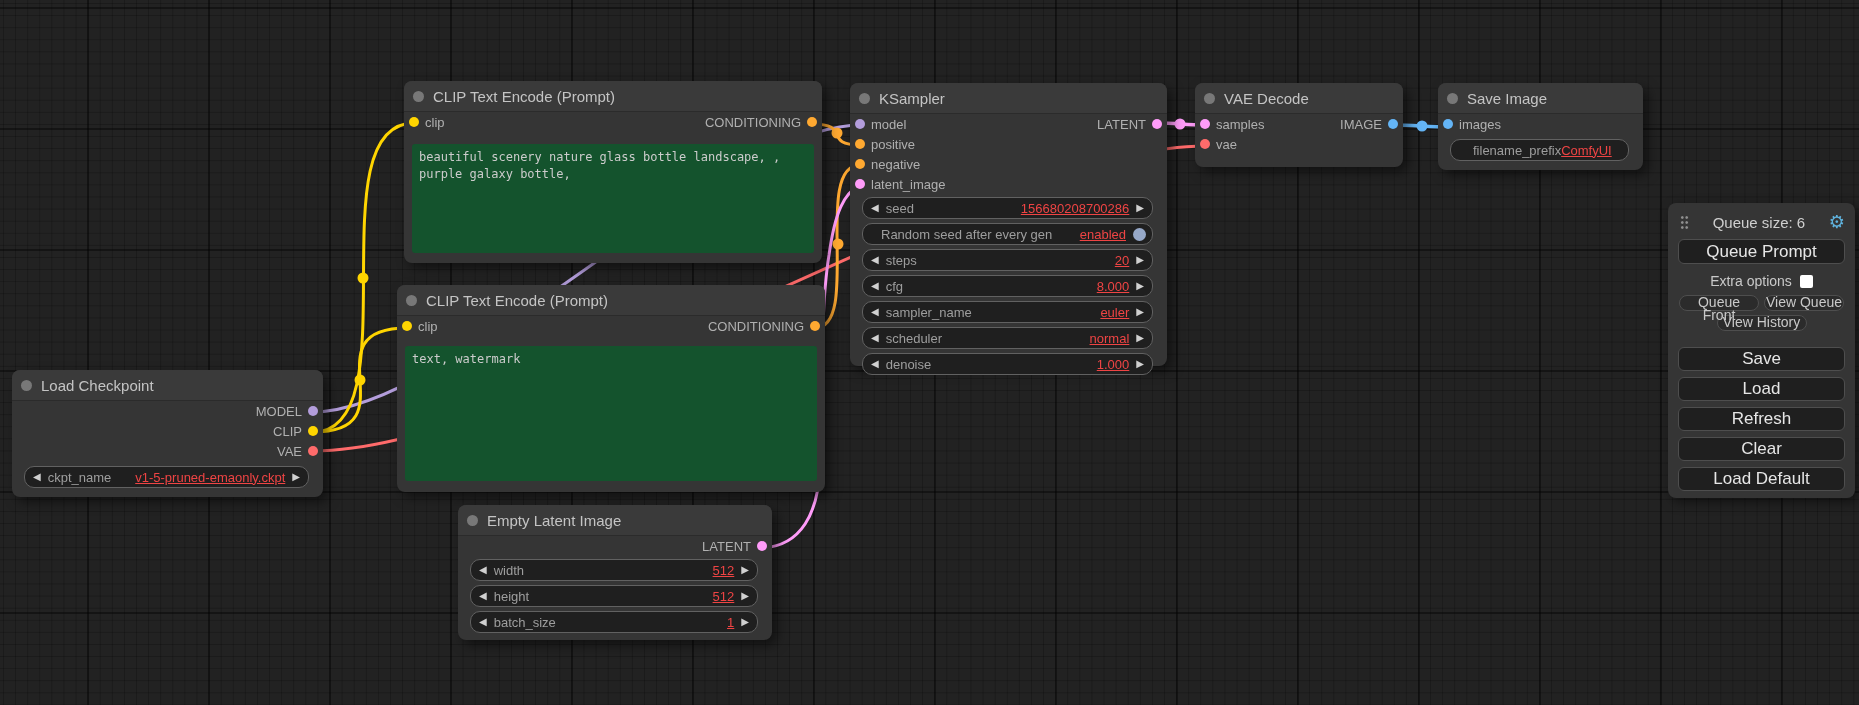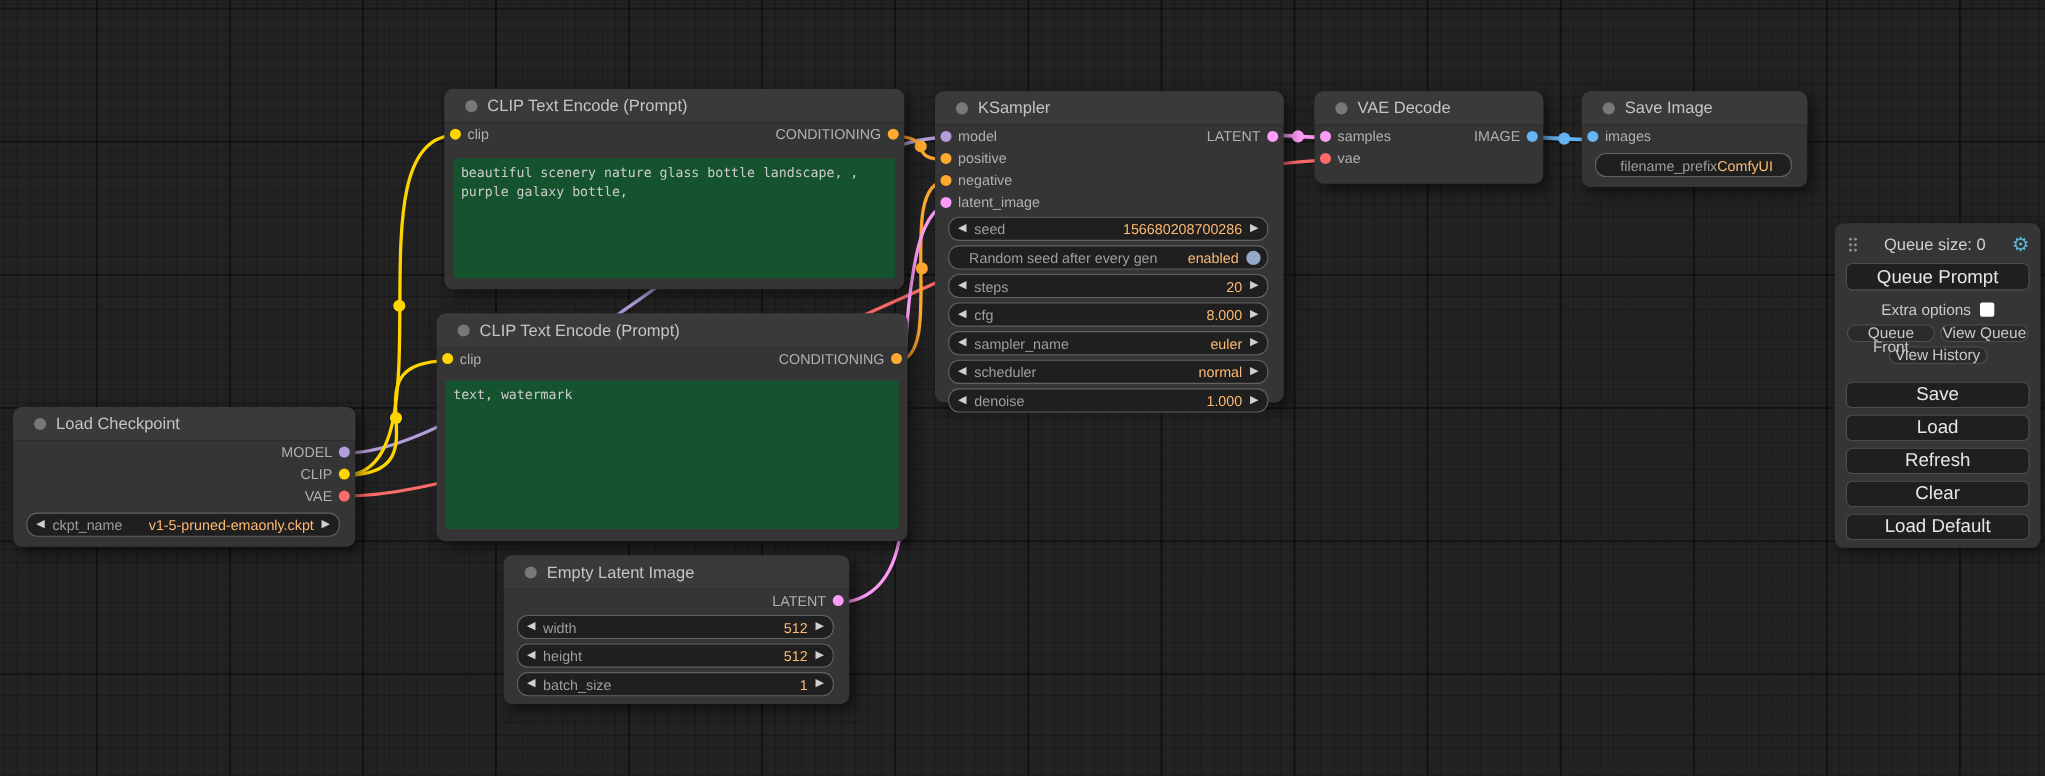--- a/index.html
+++ b/index.html
@@ -14,40 +14,40 @@
       linear-gradient(to bottom, rgba(0,0,0,0.22) 1px, transparent 1px);
     background-size:121px 121px,121px 121px,12.1px 12.1px,12.1px 12.1px;
     background-position:87px 7px,87px 7px,3px 3px,3px 3px;
   }
   #wires{position:absolute;left:0;top:0;z-index:1;}
   .node{
     position:absolute;z-index:2;background:#353535;border-radius:8px;
     box-shadow:5px 5px 12px rgba(0,0,0,0.5);color:#b0b0b0;
   }
   .nheader{
-    height:30px;display:flex;align-items:center;gap:9px;padding:0 19px;
+    height:30px;display:flex;align-items:center;gap:9px;padding:0 9px;
     background:#3a3a3a;border-radius:8px 8px 0 0;border-bottom:1px solid #2b2b2b;
     font-size:15px;color:#c4c4c4;white-space:nowrap;overflow:hidden;
   }
   .tdot{width:11px;height:11px;border-radius:50%;background:#787878;flex:none;}
   .row{position:relative;height:20px;font-size:13px;color:#b0b0b0;}
   .lbl-in{position:absolute;left:21px;top:50%;transform:translateY(-50%);white-space:nowrap;}
   .lbl-out{position:absolute;right:21px;top:50%;transform:translateY(-50%);white-space:nowrap;}
   .dot{width:10px;height:10px;border-radius:50%;position:absolute;top:50%;transform:translateY(-50%);}
   .dot.in{left:5px;} .dot.out{right:5px;}
   .c-model{background:#b39ddb;} .c-clip{background:#ffd500;} .c-vae{background:#ff6b6b;}
   .c-cond{background:#ffa931;} .c-latent{background:#ff9cf9;} .c-image{background:#64b5f6;}
   .pill{
     position:relative;height:20px;margin:4px 14px 0 12px;border:1px solid #616161;
     border-radius:10px;background:#1f1f1f;font-size:13px;display:flex;align-items:center;
     padding:0 8px;white-space:nowrap;
   }
   .pill .arr{color:#d0d0d0;font-size:10px;line-height:1;flex:none;}
   .pill .wlabel{color:#9e9e9e;margin-left:7px;}
-  .pill .wvalue{margin-left:auto;color:#fdba74;margin-right:7px;}
+  .pill .wvalue{margin-left:auto;color:#ef4444;margin-right:7px;text-decoration:underline;}
   .pill.noarr .wlabel{margin-left:10px;}
   .toggle{width:13px;height:13px;border-radius:50%;background:#96a8c8;flex:none;margin-right:-2px;}
   .textarea{
     background:#14532d;border-radius:3px;margin:0 8px;padding:5px 7px;
     font-family:"DejaVu Sans Mono",monospace;font-size:12px;line-height:1.45;
     color:#cccccc;white-space:pre-wrap;word-break:break-word;overflow:hidden;
   }
   
   #qpanel{
     position:absolute;left:1668px;top:203px;width:187px;height:295px;z-index:3;
@@ -274,21 +274,21 @@
       <span class="arr">◀</span>
       <span class="wlabel">batch_size</span>
       <span class="wvalue">1</span>
       <span class="arr">▶</span>
     </div>
   </div>
 
   <div id="qpanel">
     <div class="qtop">
       <span class="qhandle"></span>
-      <span class="qsize">Queue size: 0</span>
+      <span class="qsize">Queue size: 6</span>
       <span class="qgear">⚙</span>
     </div>
     <div class="btn" id="btn-queue-prompt">Queue Prompt</div>
     <div class="qextra">
       <span>Extra options</span>
       <span class="qcheck"></span>
     </div>
     <div class="qsmallrow">
       <div class="btn btn-sm">Queue Front</div>
       <div class="btn btn-sm">View Queue</div>

